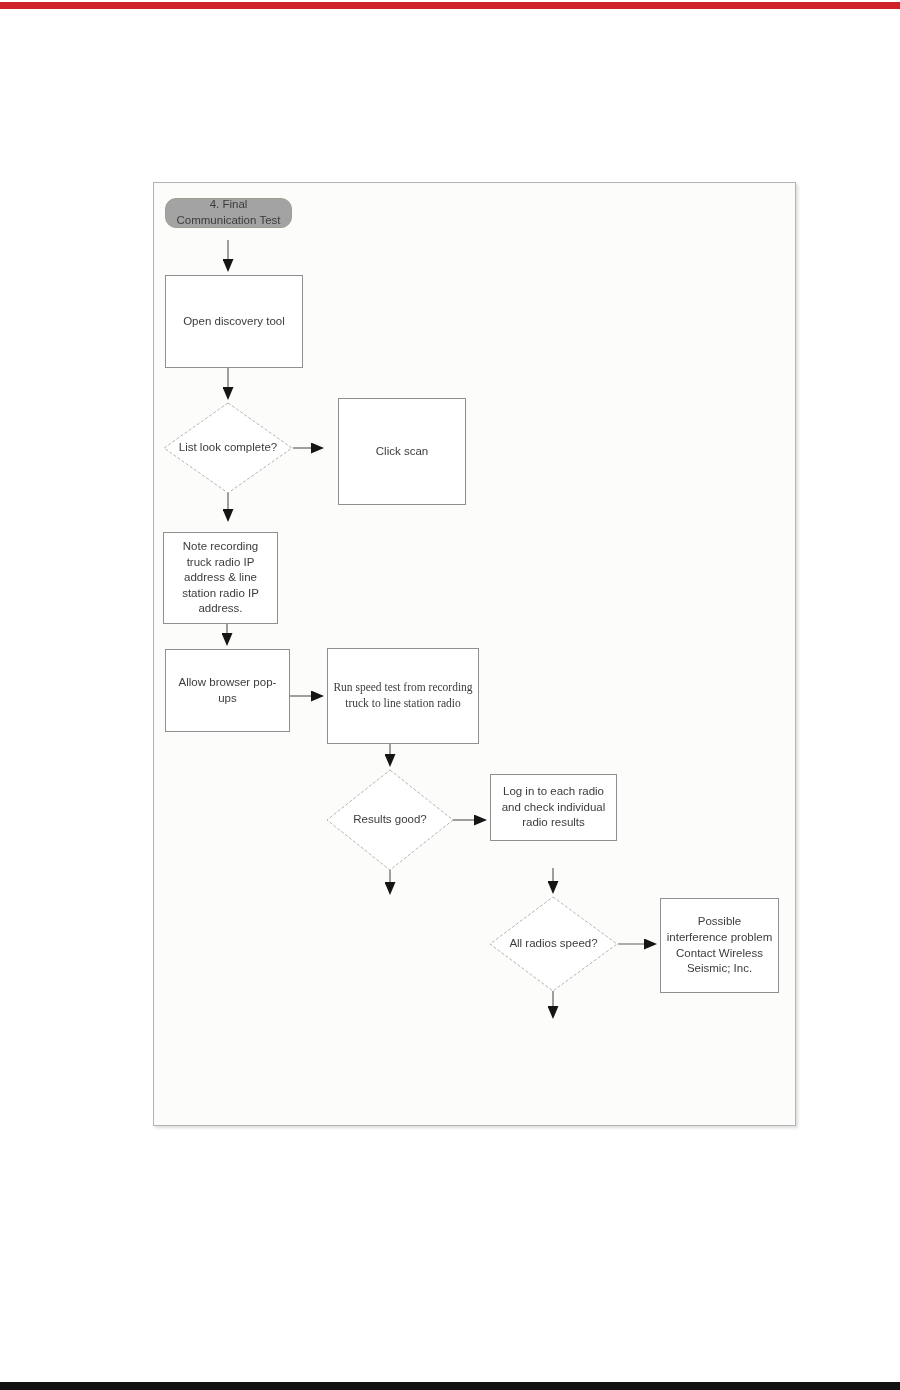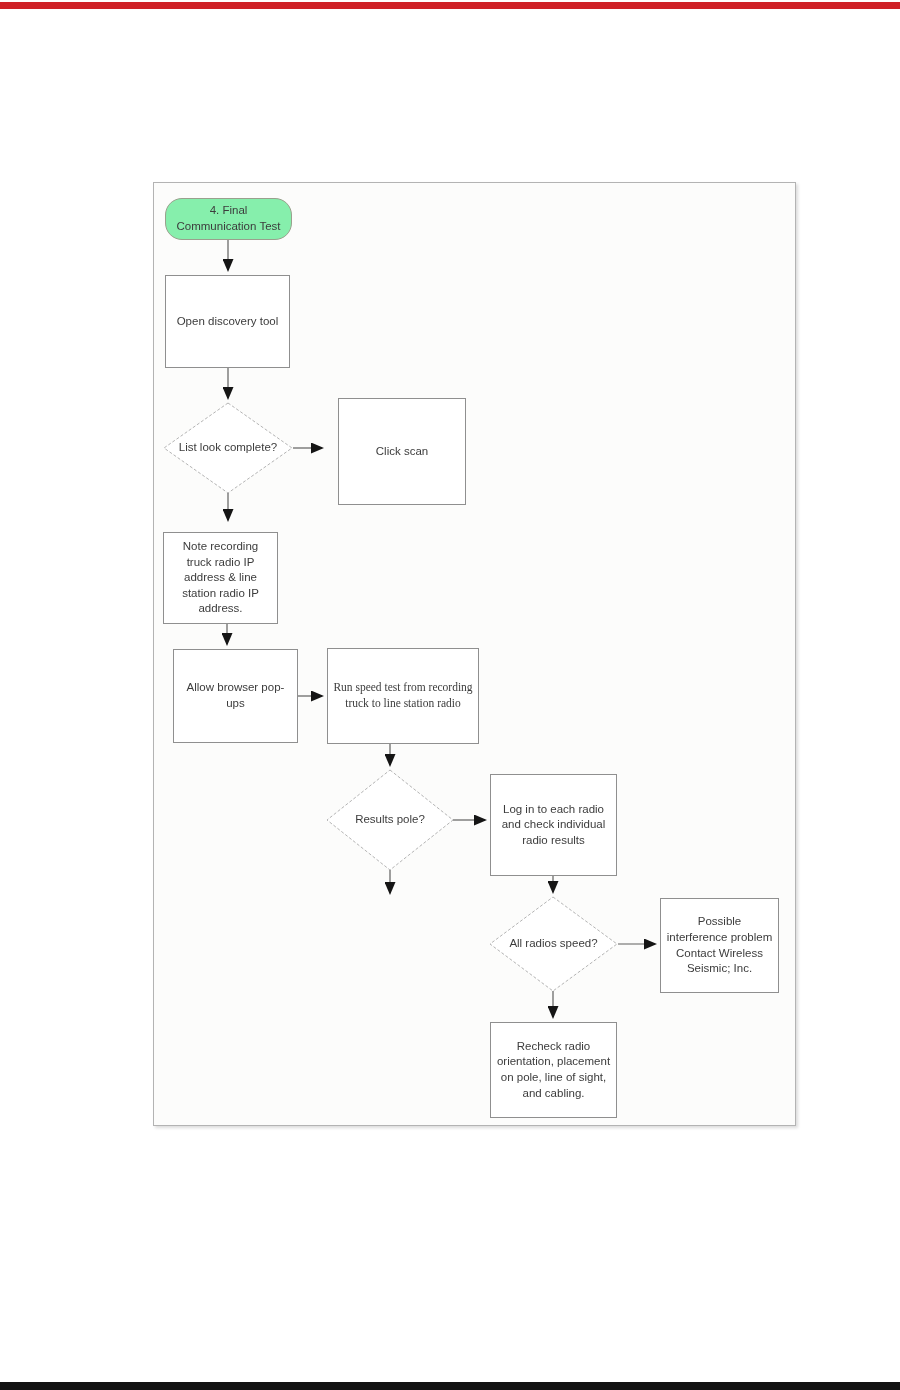--- a/index.html
+++ b/index.html
@@ -17,29 +17,29 @@
   .connectors{position:absolute;left:0;top:0;width:900px;height:1390px;pointer-events:none;}
   .node{
     position:absolute;display:flex;align-items:center;justify-content:center;
     text-align:center;color:#3c3c3c;font-size:11.5px;line-height:1.35;
     box-sizing:border-box;padding:3px 5px;
   }
   .process{background:#ffffff;border:1px solid #8f8f8f;}
   .terminator{border:1px solid #9aa08d;}
   .decision{background:transparent;border:none;text-align:center;}
   
-  .n-start{left:165px;top:198px;width:127px;height:42px;border-radius:17px;background:#86efac;}
-  .n-open{left:165px;top:275px;width:125px;height:93px;}
+  .n-start{left:165px;top:198px;width:127px;height:30px;border-radius:11px;background:#a3a3a3;}
+  .n-open{left:165px;top:275px;width:138px;height:93px;}
   .n-list{left:164px;top:403px;width:128px;height:90px;}
   .n-clickscan{left:327px;top:398px;width:128px;height:107px;margin-left:11px;}
   .n-note{left:163px;top:532px;width:115px;height:92px;}
-  .n-allow{left:173px;top:649px;width:125px;height:94px;}
+  .n-allow{left:165px;top:649px;width:125px;height:83px;}
   .n-runspeed{left:327px;top:648px;width:152px;height:96px;font-family:Liberation Serif, serif;}
   .n-results{left:327px;top:772px;width:126px;height:96px;}
-  .n-login{left:490px;top:774px;width:127px;height:102px;align-items:center;}
+  .n-login{left:490px;top:774px;width:127px;height:67px;align-items:center;}
   .n-end{left:325px;top:898px;width:128px;height:49px;border-radius:24px;background:#ffffff;border-color:#9c9c9c;}
   .n-allradios{left:490px;top:899px;width:127px;height:90px;}
   .n-interf{left:660px;top:898px;width:119px;height:95px;}
   .n-recheck{left:490px;top:1022px;width:127px;height:96px;}
 </style>
 </head>
 <body>
 
 <div class="page">
 
@@ -99,33 +99,30 @@
 
   <div class="node process n-allow">
     <span>Allow browser pop-ups</span>
   </div>
 
   <div class="node process n-runspeed">
     <span>Run speed test from recording truck to line station radio</span>
   </div>
 
   <div class="node decision n-results">
-    <span>Results pole?</span>
+    <span>Results good?</span>
   </div>
 
   <div class="node process n-login">
     <span>Log in to each radio and check individual radio results</span>
   </div>
 
 
   <div class="node decision n-allradios">
     <span>All radios speed?</span>
   </div>
 
   <div class="node process n-interf">
     <span>Possible interference problem Contact Wireless Seismic; Inc.</span>
   </div>
 
-  <div class="node process n-recheck">
-    <span>Recheck radio orientation, placement on pole, line of sight, and cabling.</span>
-  </div>
 
 </div>
 
 </body></html>

